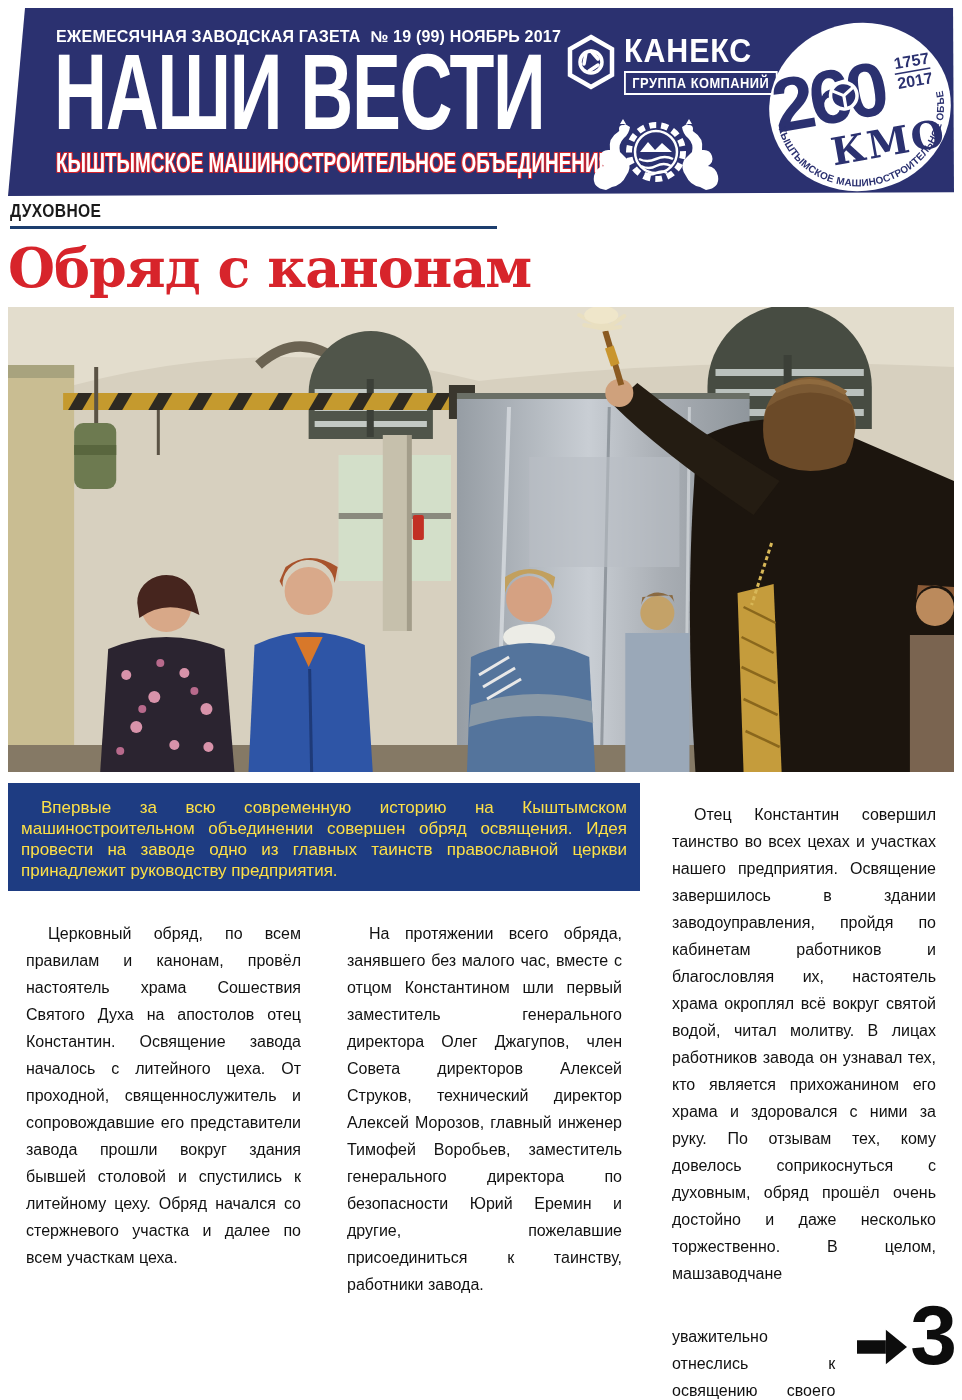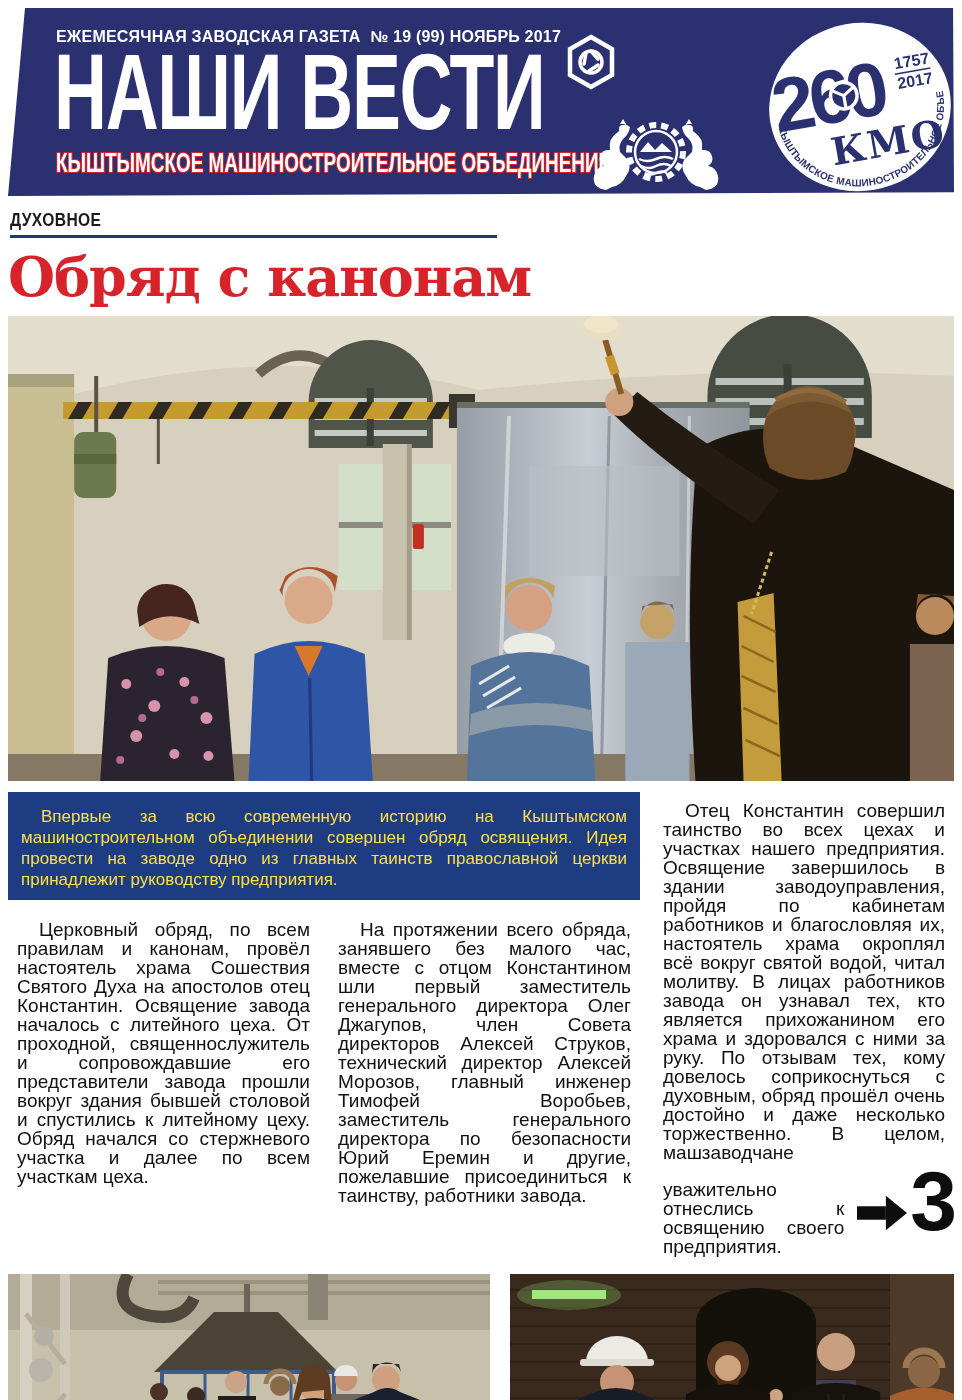--- a/index.html
+++ b/index.html
@@ -18,39 +18,39 @@
     text-shadow:-1.2px -1.2px 0 #d7242b,1.2px -1.2px 0 #d7242b,-1.2px 1.2px 0 #d7242b,1.2px 1.2px 0 #d7242b;}
   .kanex{position:absolute;left:558px;top:26px;display:flex;align-items:flex-start;gap:8px;}
   .kanex-text{display:flex;flex-direction:column;}
   .kanex-name{font-size:33px;font-weight:bold;letter-spacing:1px;line-height:1;transform:scaleX(.92);transform-origin:0 50%;}
   .kanex-desc{margin-top:4px;border:2.5px solid #fff;padding:2px 7px;font-size:14px;font-weight:bold;letter-spacing:.5px;
     transform:scaleX(.92);transform-origin:0 50%;white-space:nowrap;}
   .emblem{position:absolute;left:568px;top:98px;}
   .badge{position:absolute;right:2px;top:12px;transform:rotate(-10deg);}
 
   
-  .rubric{margin:13px 0 0 2px;}
+  .rubric{margin:4px 0 0 2px;}
   .rubric-label{font-size:19px;font-weight:bold;color:#1a1a1a;display:inline-block;transform:scaleX(.82);transform-origin:0 50%;letter-spacing:.5px;}
   .rubric-rule{margin-top:4px;width:487px;height:3px;background:#1c3e6e;}
 
   
   .headline{margin:12px 0 12px 0;font-family:"DejaVu Serif",serif;font-weight:bold;font-size:54px;line-height:1;
     color:#d7242b;letter-spacing:-1px;}
 
   
   figure{margin:0;padding:0;}
   figure svg{display:block;}
   .main-photo{margin-top:2px;}
 
   
   .article-body{margin-top:11px;display:grid;grid-template-columns:632px 300px;column-gap:14px;}
   .lead{background:#1e3c82;color:#fde047;font-size:17px;line-height:21px;text-align:justify;
     padding:14px 13px 10px 13px;text-indent:20px;}
   .cols{display:grid;grid-template-columns:1fr 1fr;column-gap:10px;margin-top:11px;}
-  .body-p{margin:9px;font-size:19px;line-height:19px;text-align:justify;text-indent:22px;}
+  .body-p{margin:18px;font-size:16px;line-height:27px;text-align:justify;text-indent:22px;}
   .tail-row{display:flex;align-items:flex-start;gap:4px;margin-top:0;}
   .tail-row .body-p{text-indent:0;flex:1;}
   .jump{display:flex;align-items:flex-end;gap:3px;}
   .jump-num{font-size:84px;font-weight:bold;line-height:.72;letter-spacing:-3px;color:#0d0d0d;}
 
   
   .photos-row{margin-top:9px;display:flex;gap:20px;}
 </style>
 </head>
 <body>
@@ -64,20 +64,24 @@
     </div>
     <h1 class="mast-title">НАШИ ВЕСТИ</h1>
     <div class="mast-subtitle">КЫШТЫМСКОЕ МАШИНОСТРОИТЕЛЬНОЕ ОБЪЕДИНЕНИЕ</div>
 
     <div class="kanex">
       <svg width="50" height="56" viewBox="0 0 50 56">
         <polygon points="25,3 46,15 46,41 25,53 4,41 4,15" fill="none" stroke="#fff" stroke-width="4.5"></polygon>
         <circle cx="25" cy="28" r="11" fill="none" stroke="#fff" stroke-width="3.5"></circle>
         <path d="M25,17 l7,8 M32,31 l-9,6 M18,30 l2,-11" stroke="#fff" stroke-width="3.5" fill="none" stroke-linecap="round"></path>
       </svg>
+      <div class="kanex-text">
+        <span class="kanex-name">КАНЕКС</span>
+        <span class="kanex-desc">ГРУППА КОМПАНИЙ</span>
+      </div>
     </div>
 
     <svg class="emblem" width="160" height="88" viewBox="0 0 160 88">
       <circle cx="80" cy="46" r="27" fill="none" stroke="#fff" stroke-width="6" stroke-dasharray="7 5"></circle>
       <circle cx="80" cy="46" r="21" fill="none" stroke="#fff" stroke-width="2.5"></circle>
       <path d="M64,46 l8,-10 7,8 7,-7 10,9 z" fill="#fff"></path>
       <path d="M63,53 q8,4 17,0 q9,-4 17,0 M65,60 q8,4 15,0 q8,-4 15,0 M69,67 q6,3 11,0 q6,-3 11,0" stroke="#fff" stroke-width="2.5" fill="none"></path>
       <g>
         <path d="M30,84 q-14,-2 -12,-14 q2,-9 10,-10 q-6,-4 -4,-10 q2,-7 10,-6 q-2,-12 8,-18 q4,-3 7,-8 l5,3 q-1,7 -6,11 q-6,6 -4,14 l8,8 q4,8 -2,16 q-4,9 -14,11 z" fill="#fff"></path>
         <circle cx="47" cy="23" r="4" fill="#fff"></circle>

